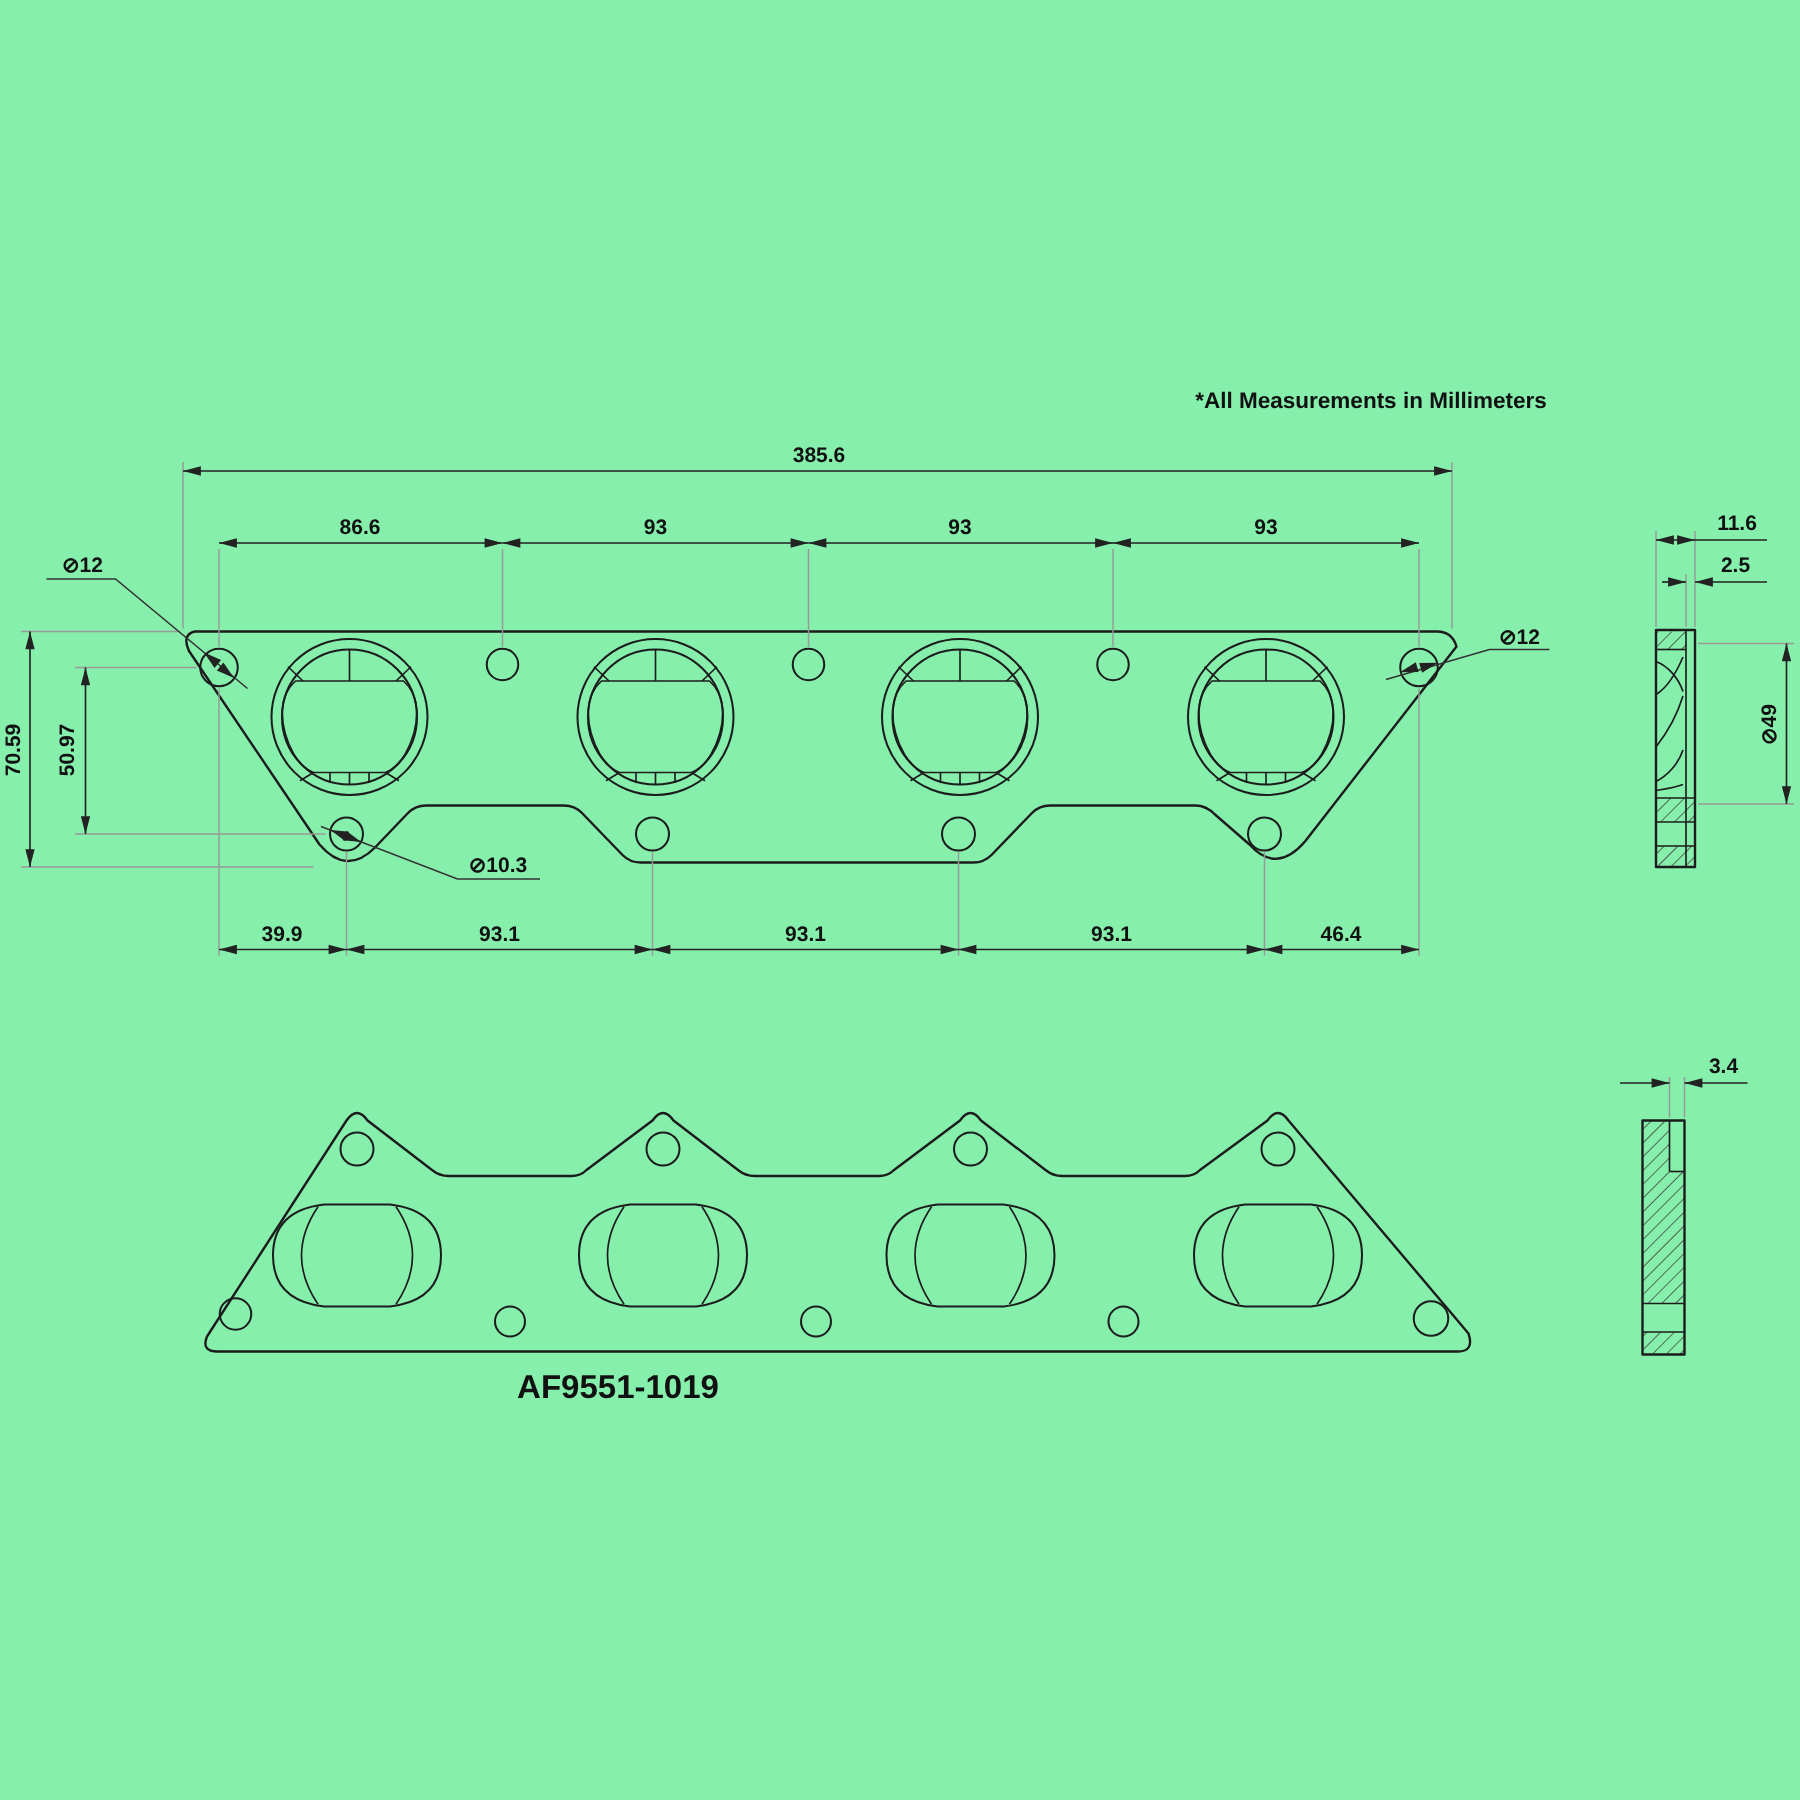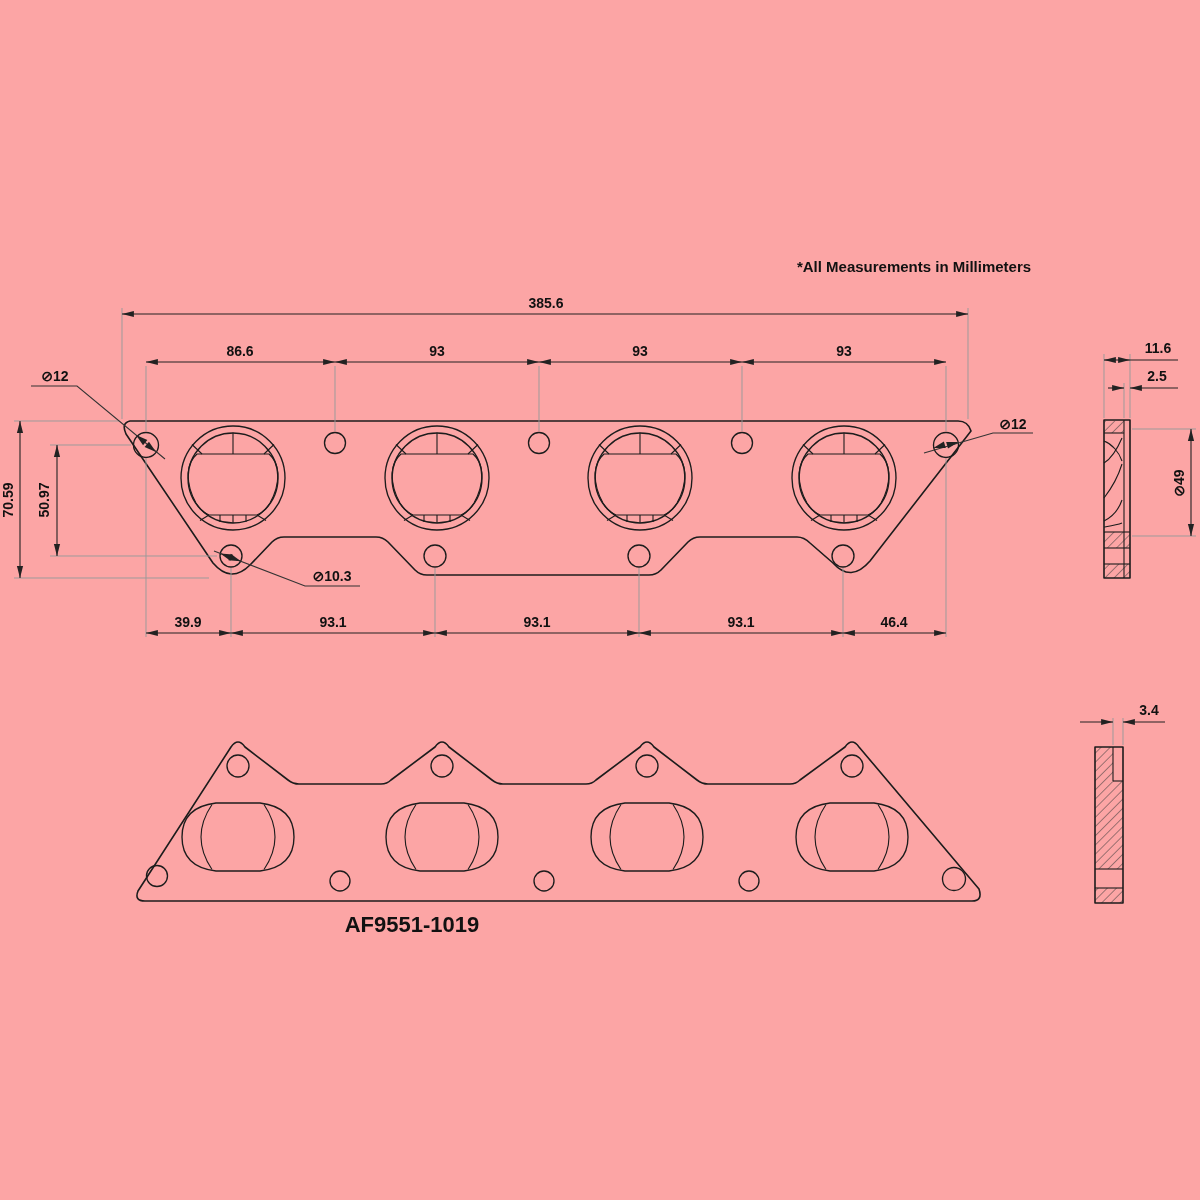--- a/index.html
+++ b/index.html
@@ -1,16 +1,16 @@
 <!DOCTYPE html>
 <html><head>
 <meta charset="utf-8">
 <style>
   html,body{margin:0;padding:0;background:#fff;}
-  .page{width:1200px;height:1200px;position:relative;background:#fca5a5;font-family:"Liberation Sans",sans-serif;}
+  .page{width:1200px;height:1200px;position:relative;background:#86efac;font-family:"Liberation Sans",sans-serif;}
   svg{display:block;}
   .out  {stroke:#1c1c1c;stroke-width:1.6;fill:none;stroke-linejoin:round;stroke-linecap:round;}
   .det  {stroke:#1c1c1c;stroke-width:1.35;fill:none;}
   .thin {stroke:#1c1c1c;stroke-width:1.1;fill:none;}
   .dim  {stroke:#222;stroke-width:1.1;fill:none;}
   .ldr  {stroke:#333;stroke-width:1.05;fill:none;}
   .ext  {stroke:#999;stroke-width:0.95;fill:none;}
   .sep  {stroke:#1c1c1c;stroke-width:1.1;fill:none;}
   .ah   {fill:#222;stroke:none;}
   text.dlab{font:bold 14px "Liberation Sans",sans-serif;fill:#111;}

